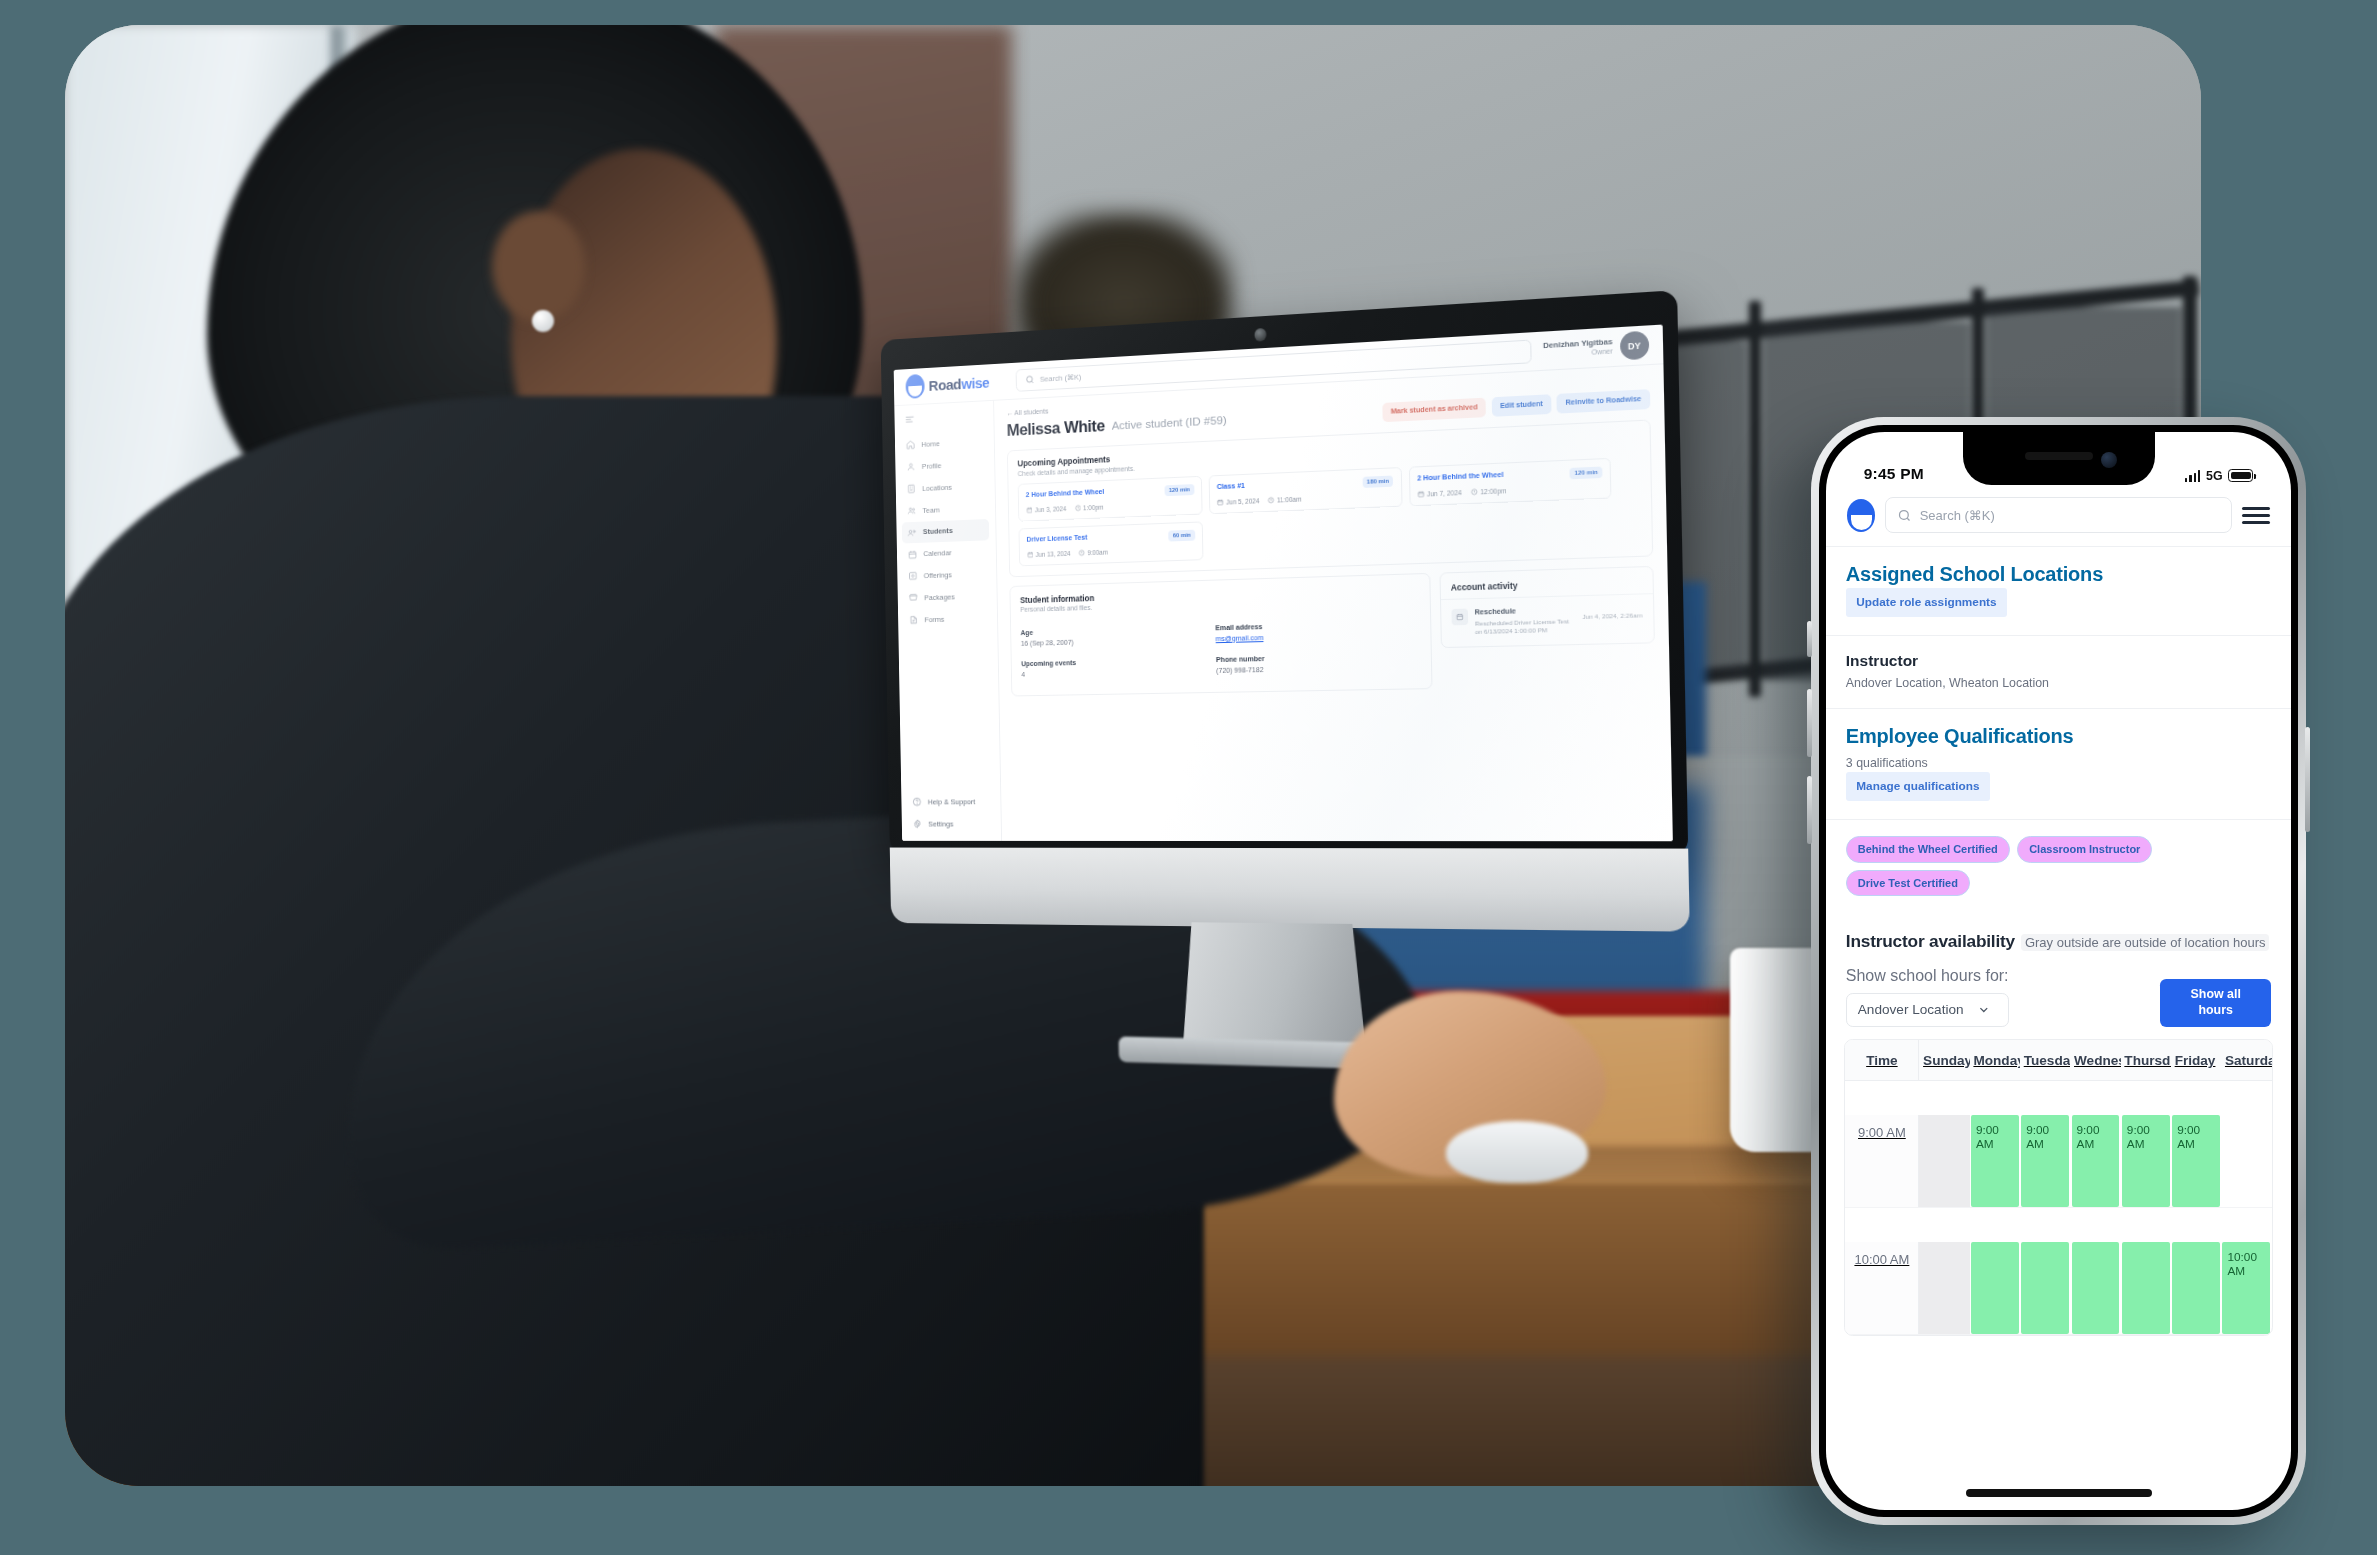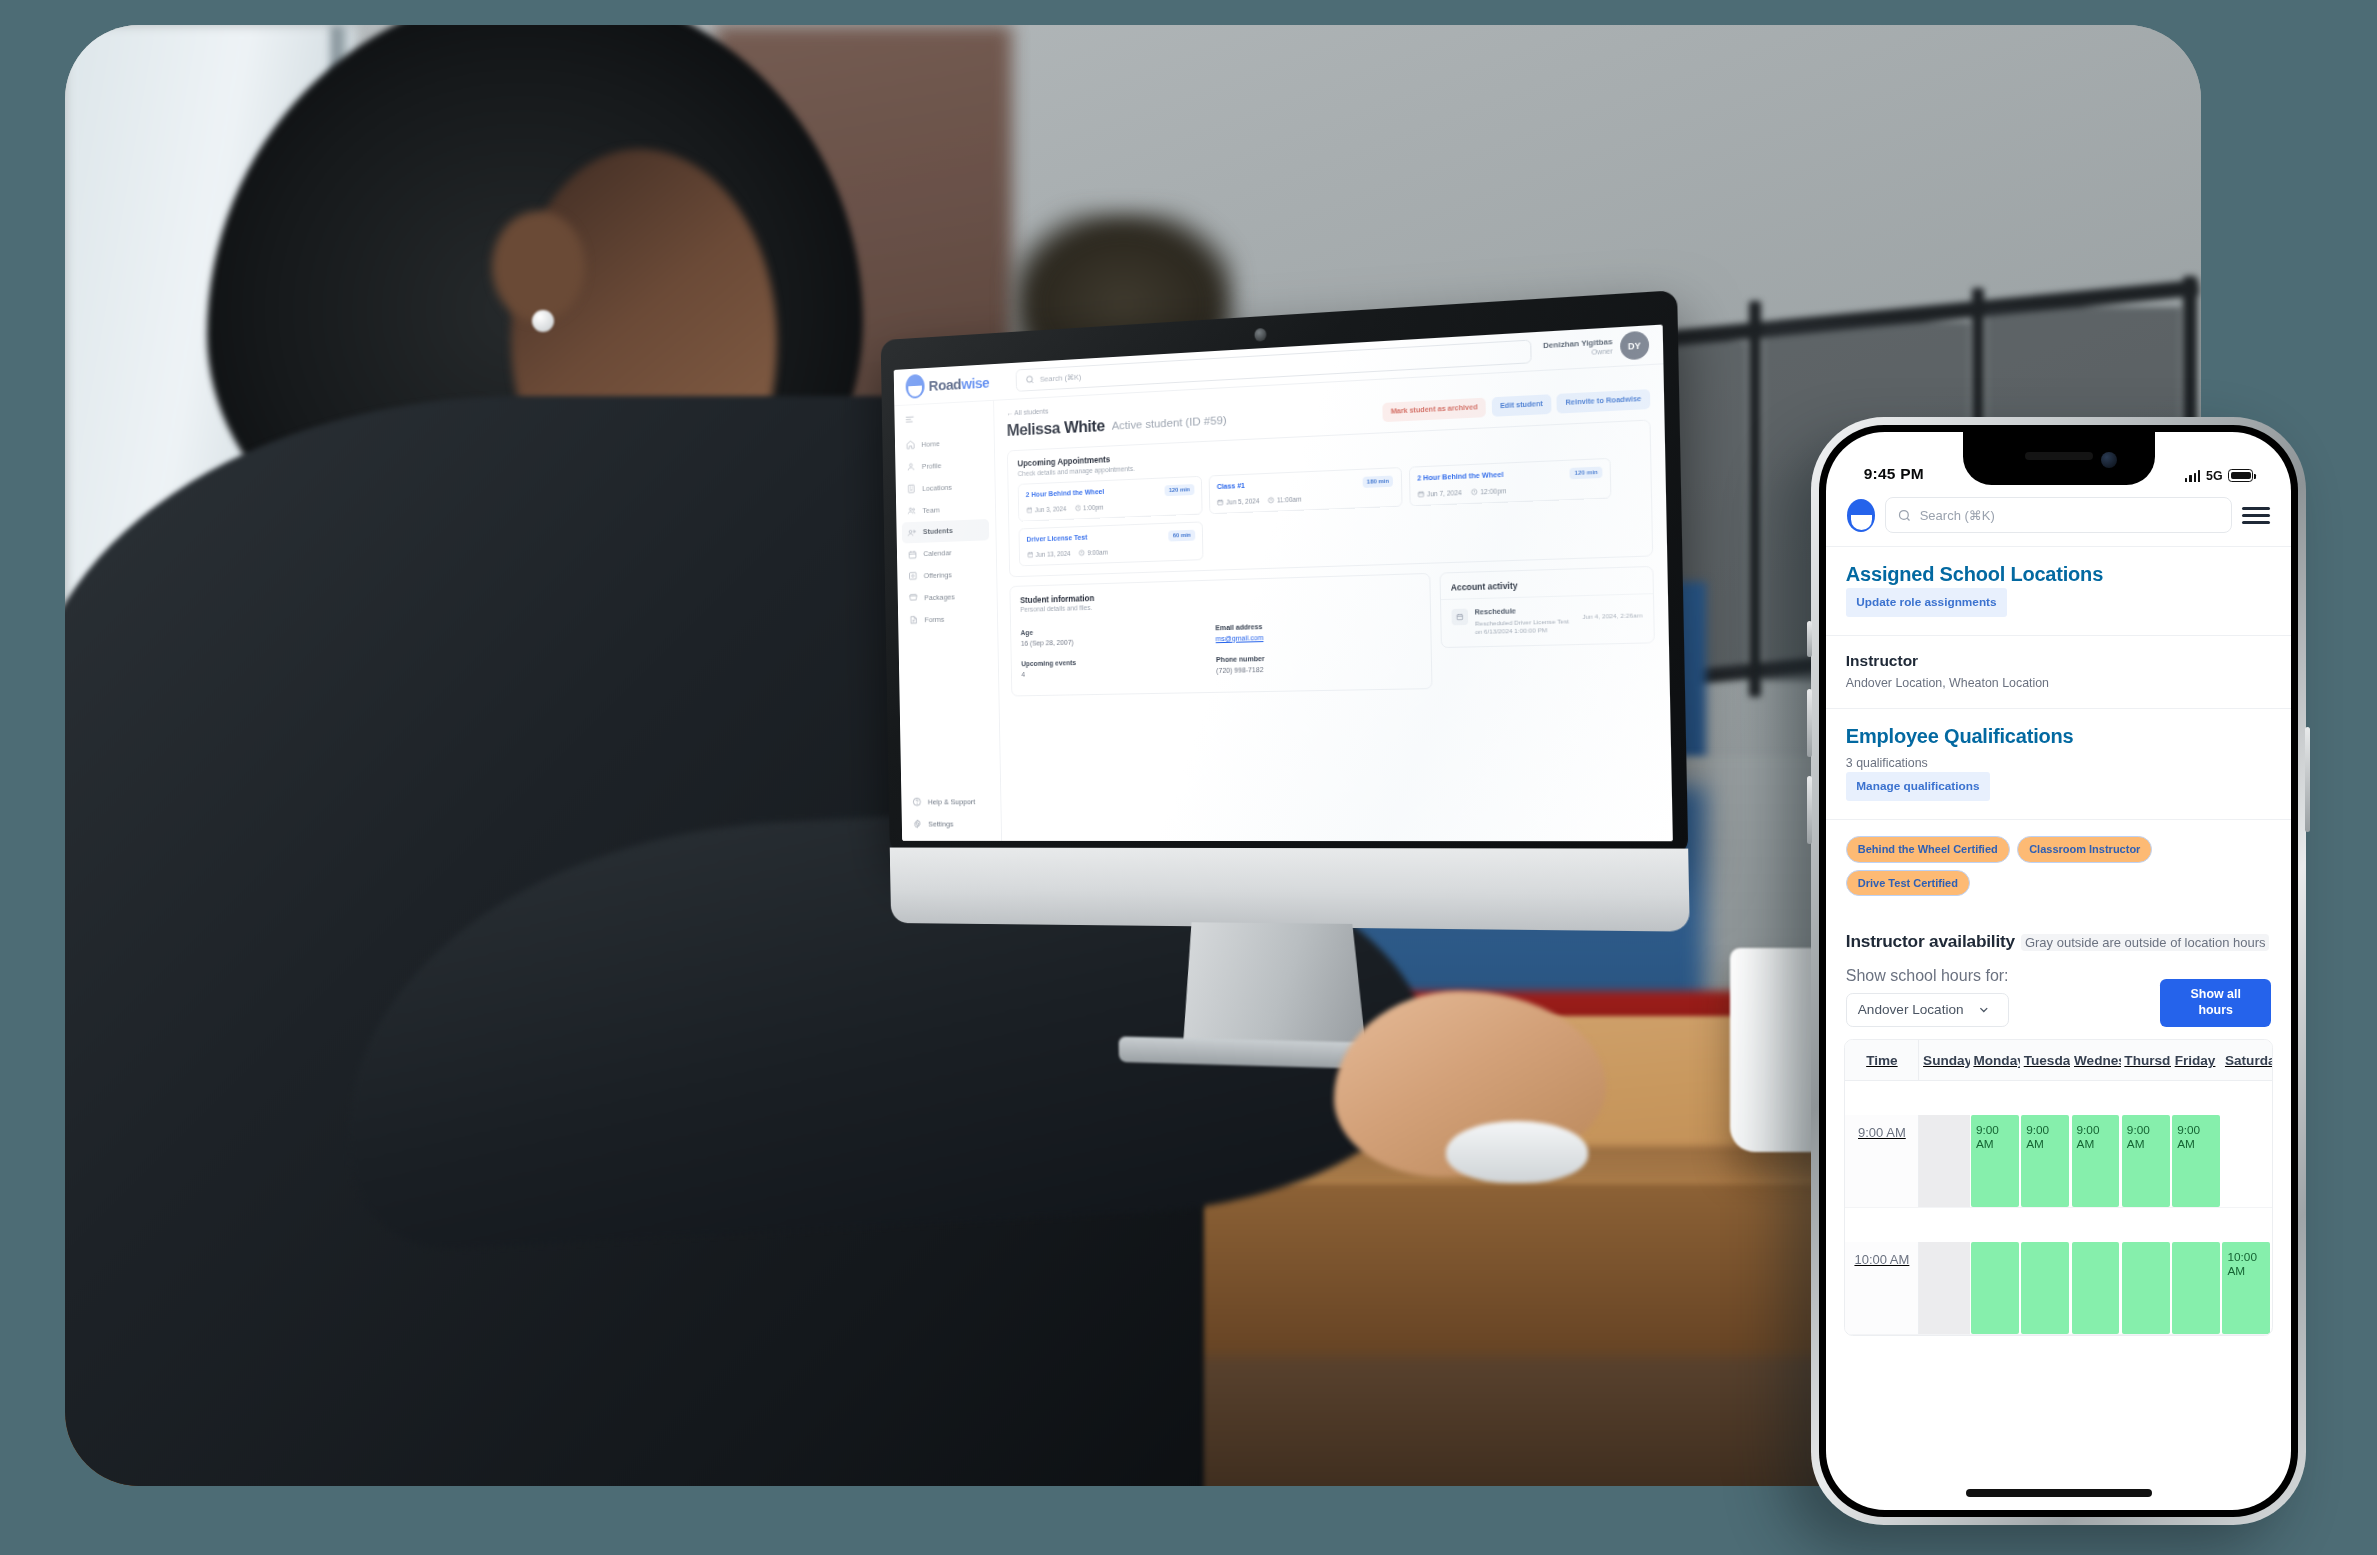--- a/index.html
+++ b/index.html
@@ -335,21 +335,21 @@
 
   .ph-scroll { flex: 1; overflow: hidden; }
   .ph-sec { border-top: 0.9px solid #eef0f3; padding: 16px 20px 18.6px; }
   .ph-sec-t { font-size: 20px; font-weight: 700; color: #0369a1; letter-spacing: -0.2px; }
   .ph-sec-sub { font-size: 12.4px; color: #6b7280; margin-top: 7.4px; }
   .ph-chip-btn { display: inline-block; background: #e8f0fd; color: #3b72cf;
                  font-size: 11.8px; font-weight: 600; padding: 7.4px 10.5px; border-radius: 3px; margin-top: 2px; }
   .ph-sub-t { font-size: 15.5px; font-weight: 700; color: #1f2937; }
   .ph-sub-v { font-size: 12.4px; color: #6b7280; margin-top: 5.6px; }
   .ph-tags { display: flex; flex-wrap: wrap; gap: 7.4px; }
-  .ph-tag { border: 0.9px solid #bdd2f5; background: #fdba74; color: #2d5fb5;
+  .ph-tag { border: 0.9px solid #bdd2f5; background: #f0abfc; color: #2d5fb5;
             font-size: 11px; font-weight: 600; padding: 6.2px 11px; border-radius: 15px; }
 
   .avail-head { padding: 16px 20px 0; }
   .avail-t { font-size: 17.3px; font-weight: 700; color: #1f2937; display: inline; letter-spacing: -0.2px;}
   .avail-note { display: inline; font-size: 13px; color: #6b7280;
                 background: #f3f4f6; border-radius: 3.7px; padding: 1.2px 3.7px; margin-left: 6.2px; line-height: 1.6; }
   .avail-ctl { display: flex; align-items: flex-end; justify-content: space-between;
                padding: 13.6px 20px 0; gap: 10px; }
   .ctl-lbl { font-size: 16px; color: #6b7280; margin-bottom: 7.4px; }
   .ctl-sel { border: 0.9px solid #e5e8ec; border-radius: 6.8px; padding: 8.7px 11px;

